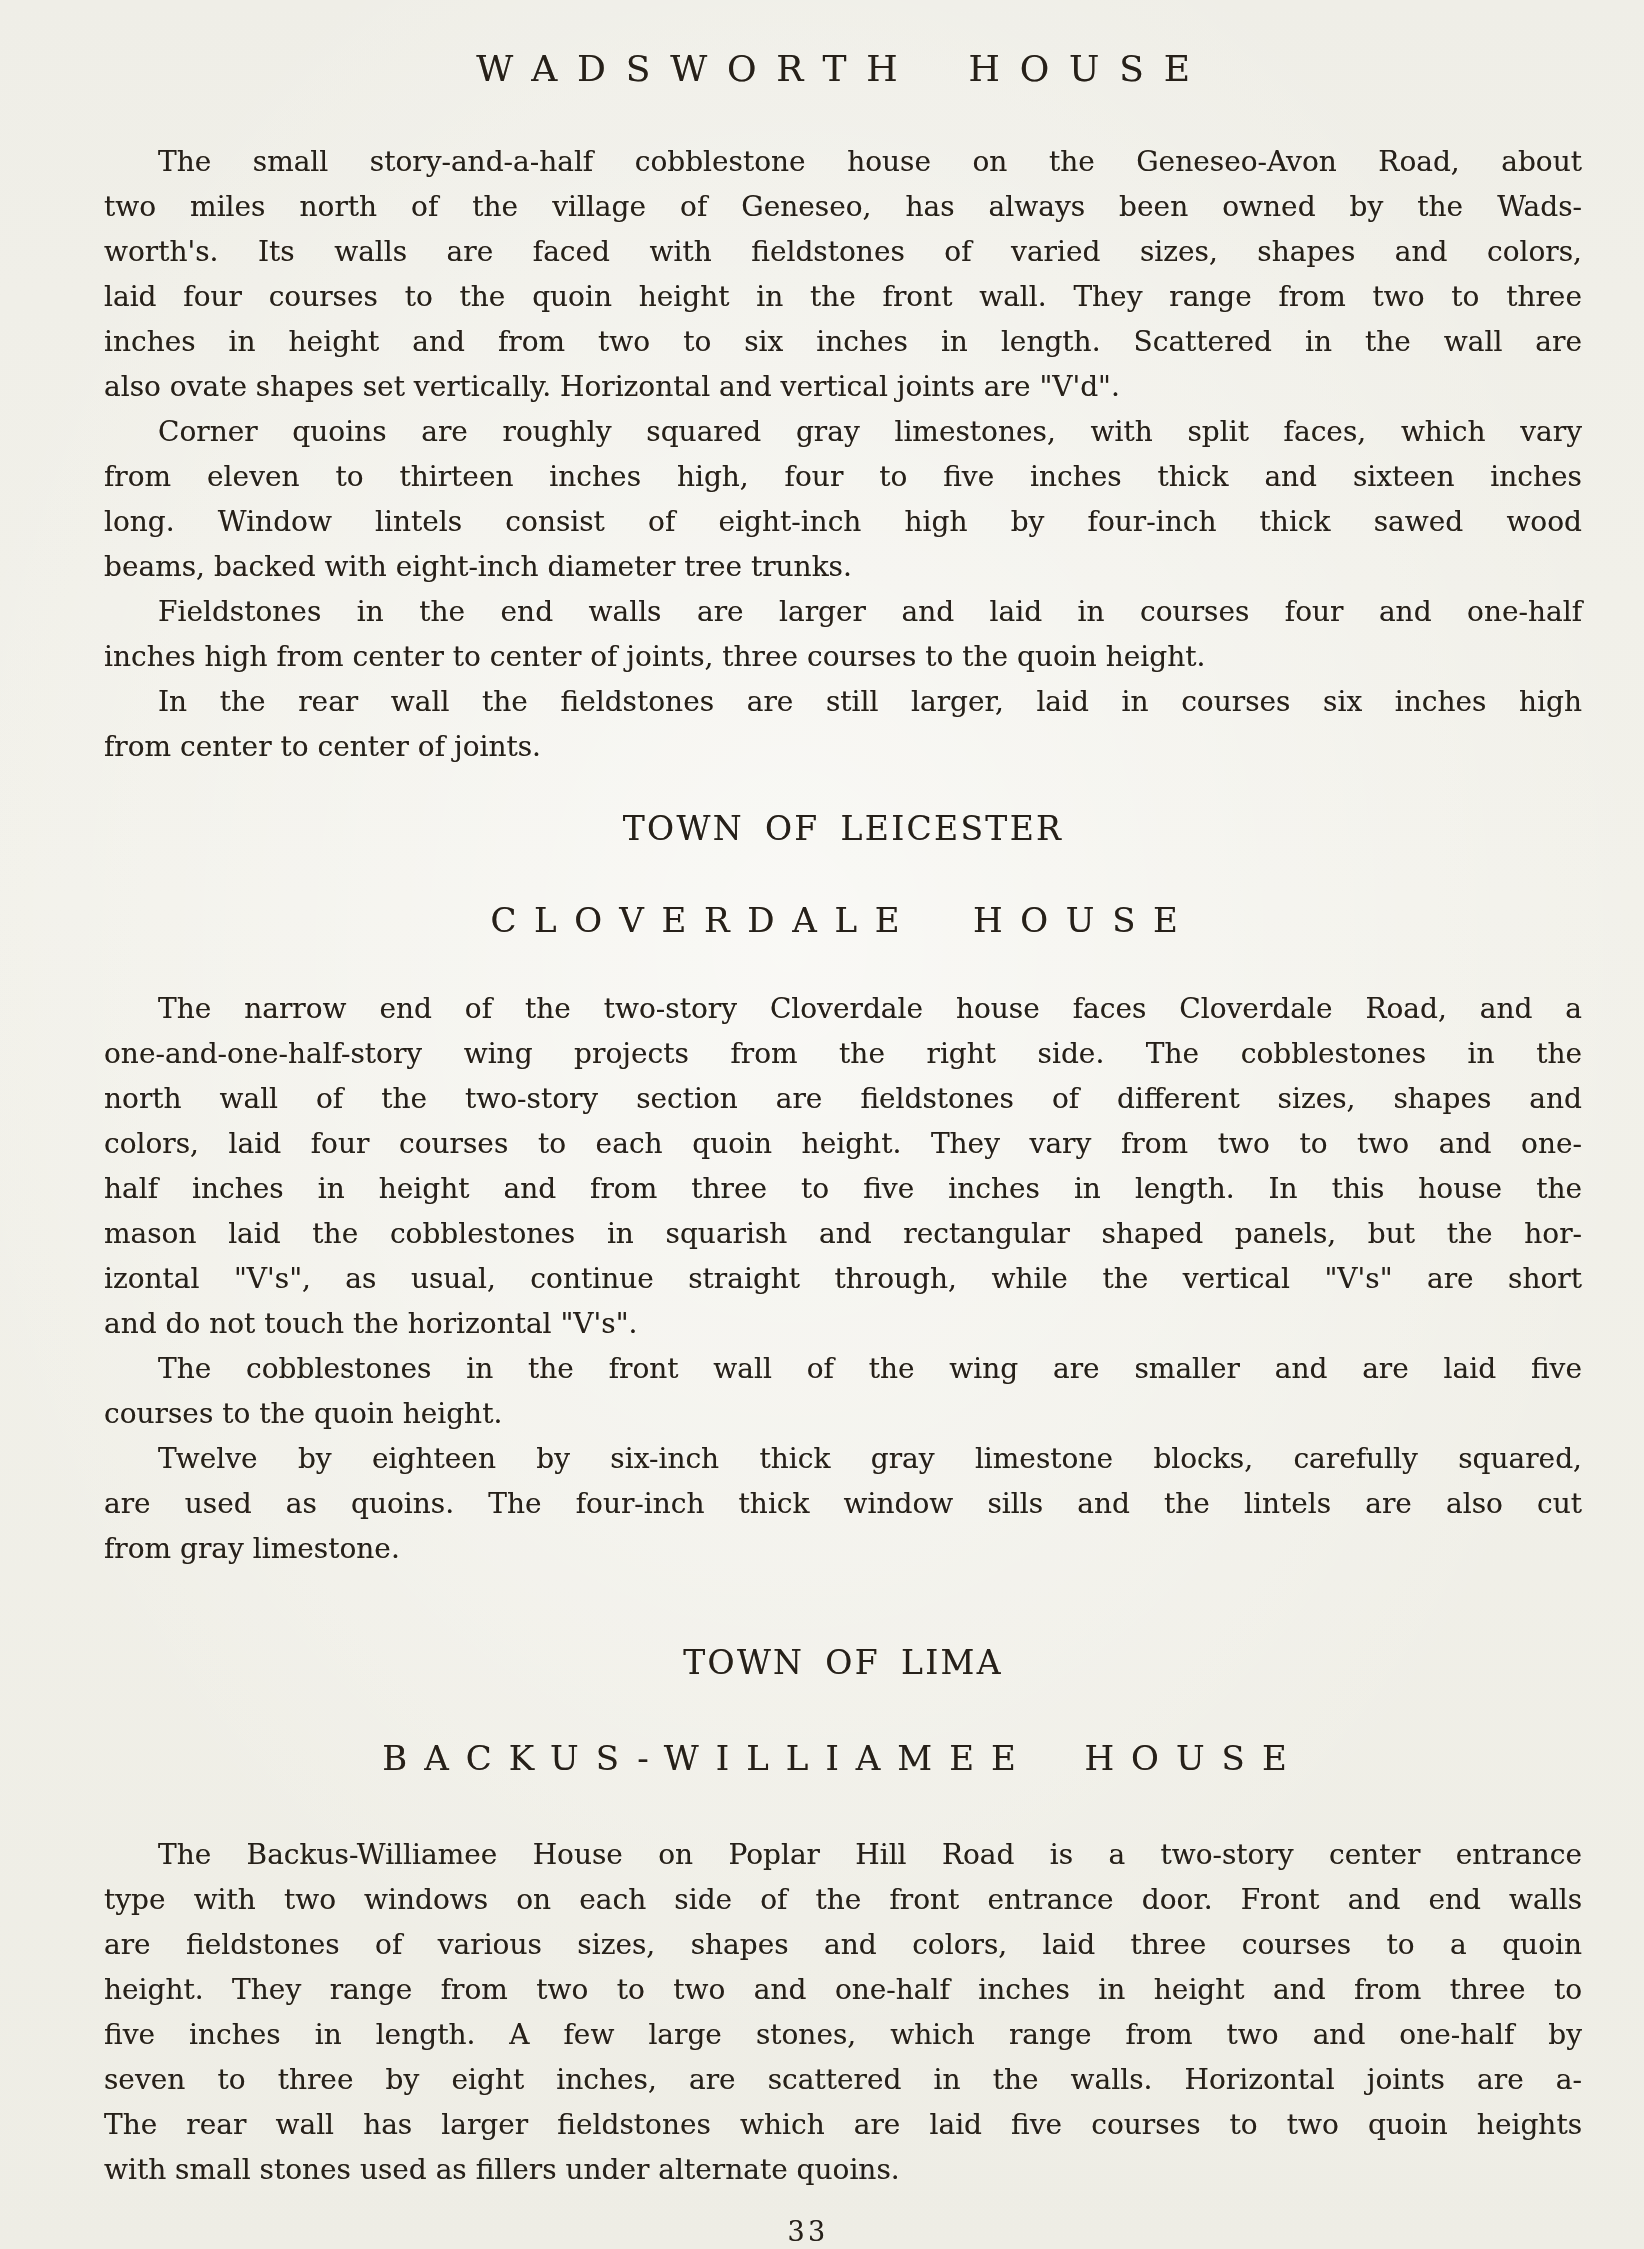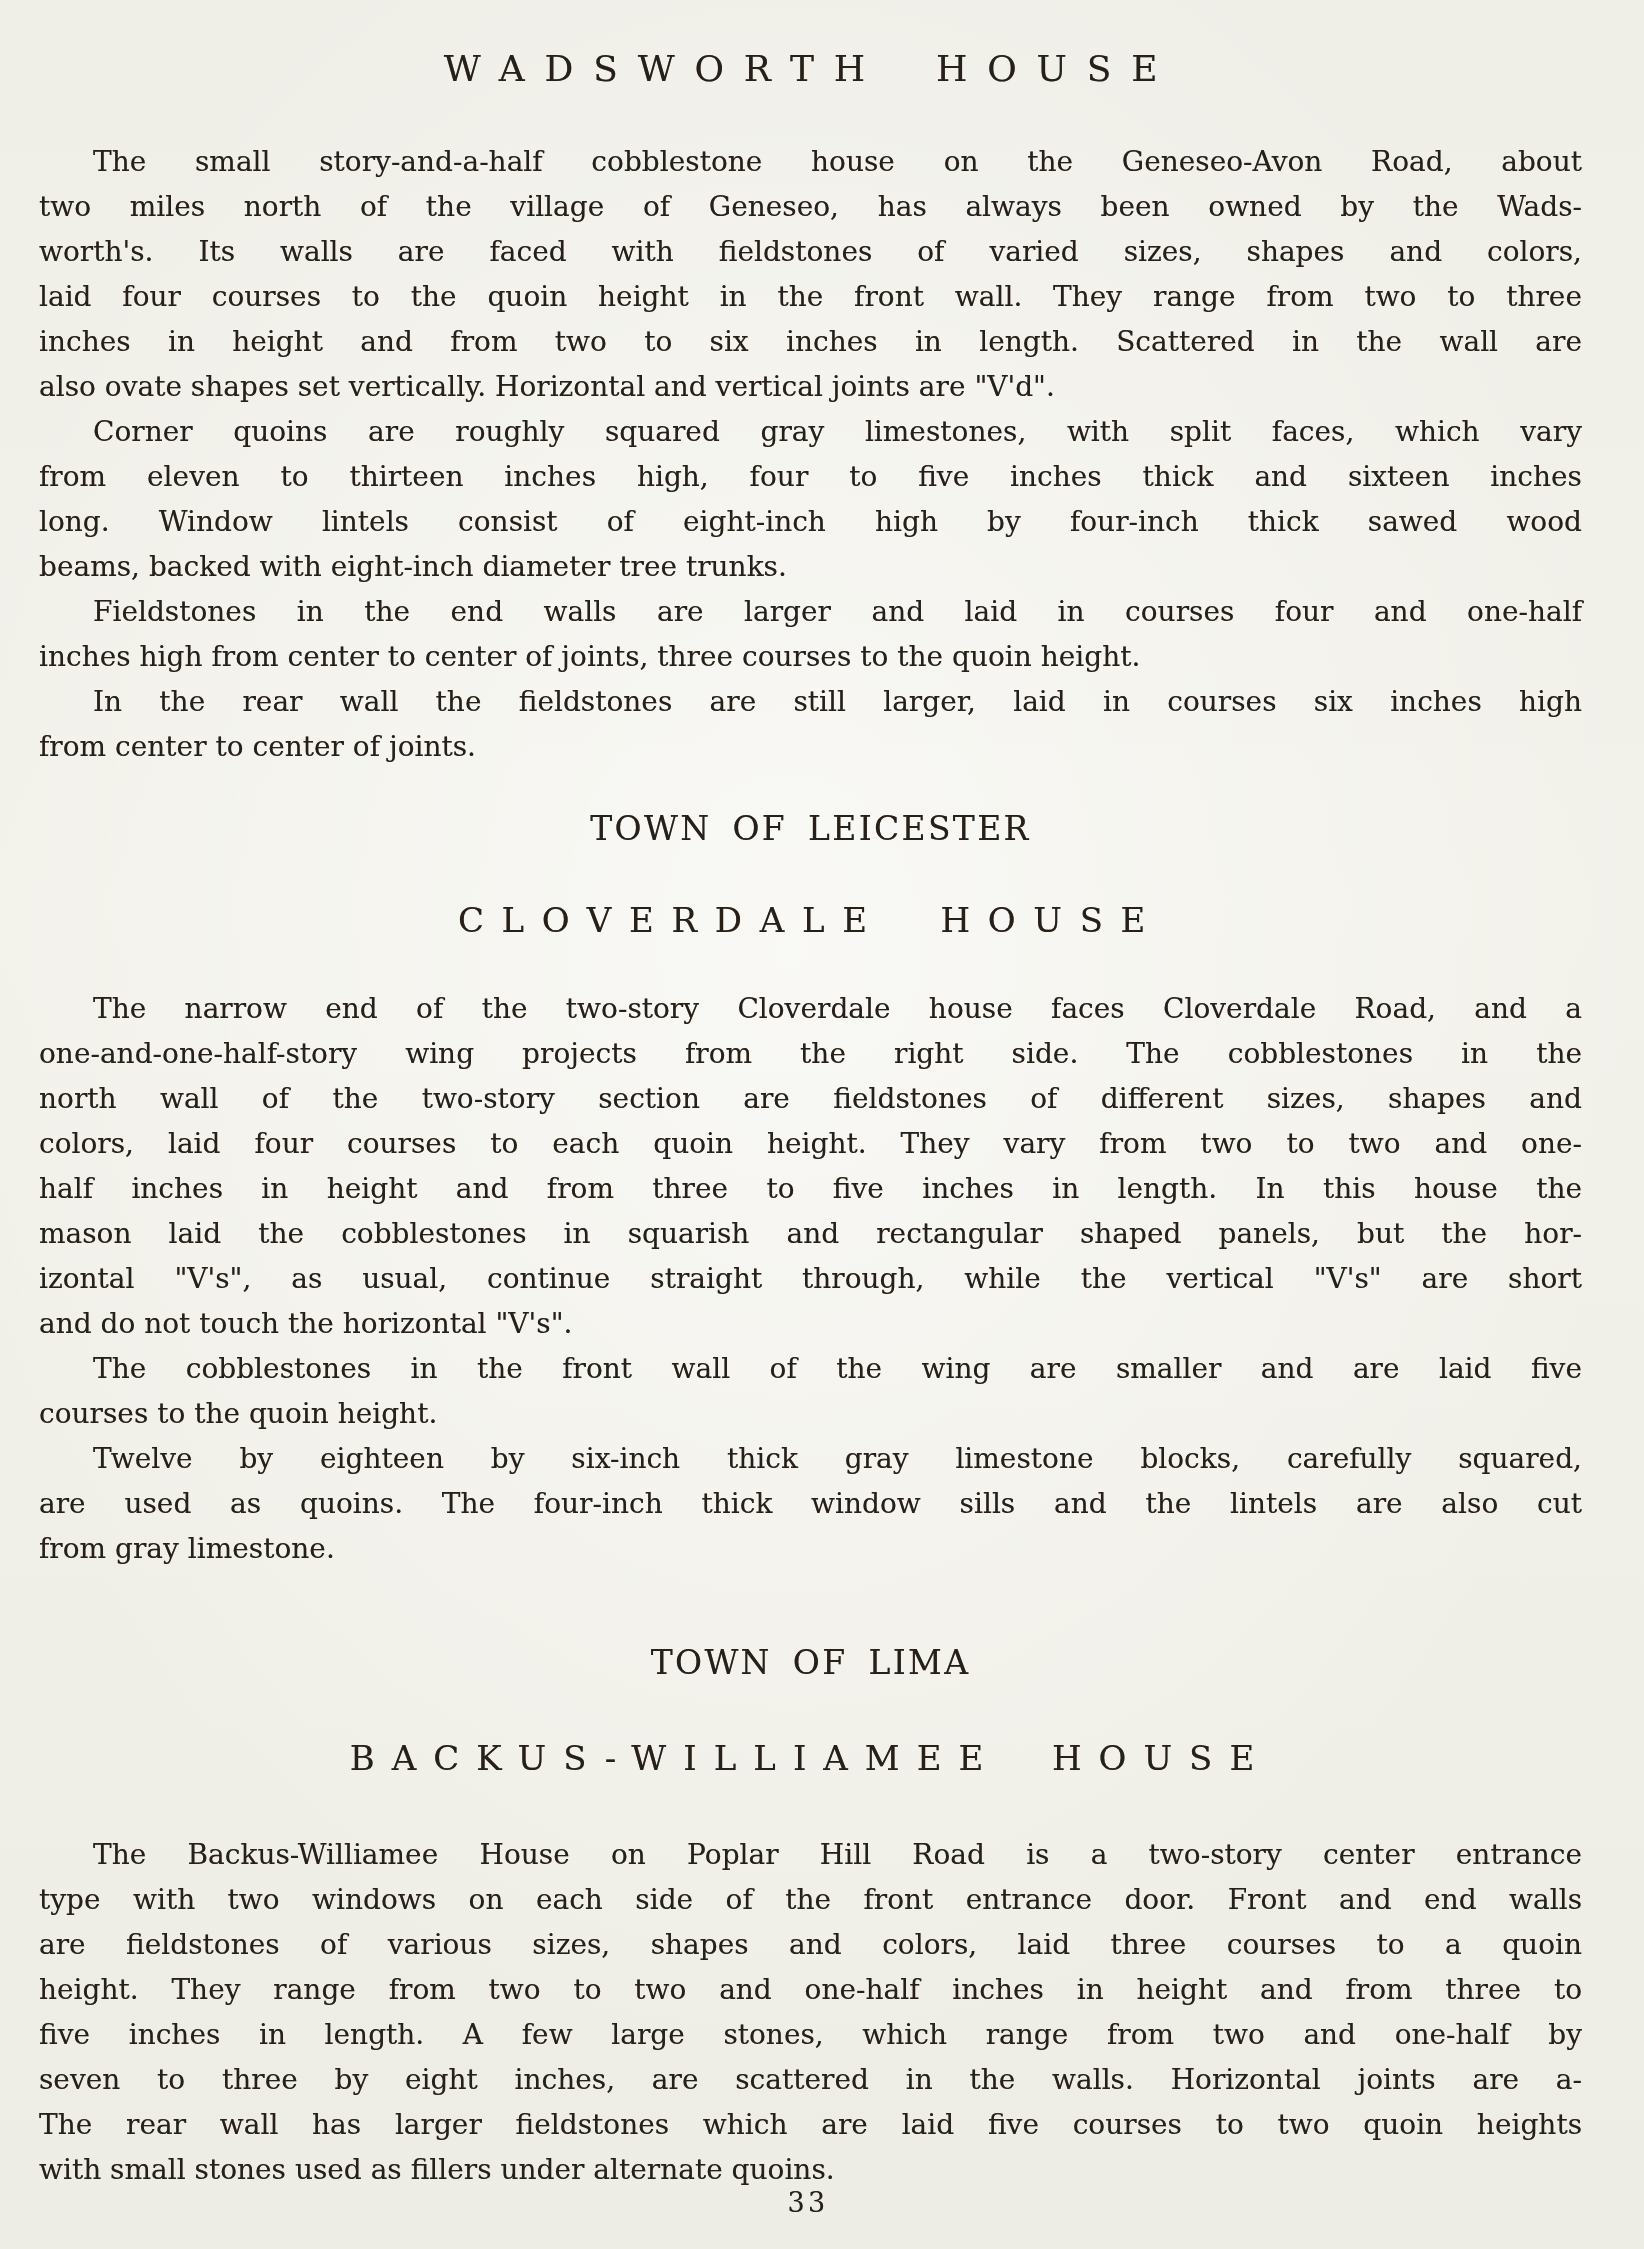--- a/index.html
+++ b/index.html
@@ -12,21 +12,21 @@
     background: #f1f0e9;
     font-family: "DejaVu Serif", serif;
     color: #262019;
     overflow: hidden;
   }
   .page {
     position: relative;
     box-sizing: border-box;
     width: 1645px;
     height: 2250px;
-    padding: 48px 63px 0 39px;
+    padding: 48px 63px 0 104px;
     background:
       radial-gradient(ellipse 1243px 1625px at 48% 42%, rgba(255,255,255,0.55), rgba(255,255,255,0) 70%),
       linear-gradient(180deg, #efeee7 0%, #f2f1ea 40%, #eeede5 100%);
   }
   .title {
     margin: 0 0 50px 0;
     font-size: 36px;
     font-weight: normal;
     text-align: center;
     letter-spacing: 0.55em;
@@ -74,21 +74,21 @@
   .h-house-backus {
     margin: 0 0 54px 0;
     font-size: 34px;
     letter-spacing: 0.5em;
     word-spacing: 0.7em;
   }
   .page-number {
     position: absolute;
     left: 0;
     right: 29px;
-    bottom: 32px;
+    bottom: 3px;
     text-align: center;
     font-size: 27px;
     letter-spacing: 0.12em;
     text-shadow: 0 0 0.5px rgba(45,35,22,0.4);
   }
 </style>
 </head>
 <body>
 
 <div class="page">

